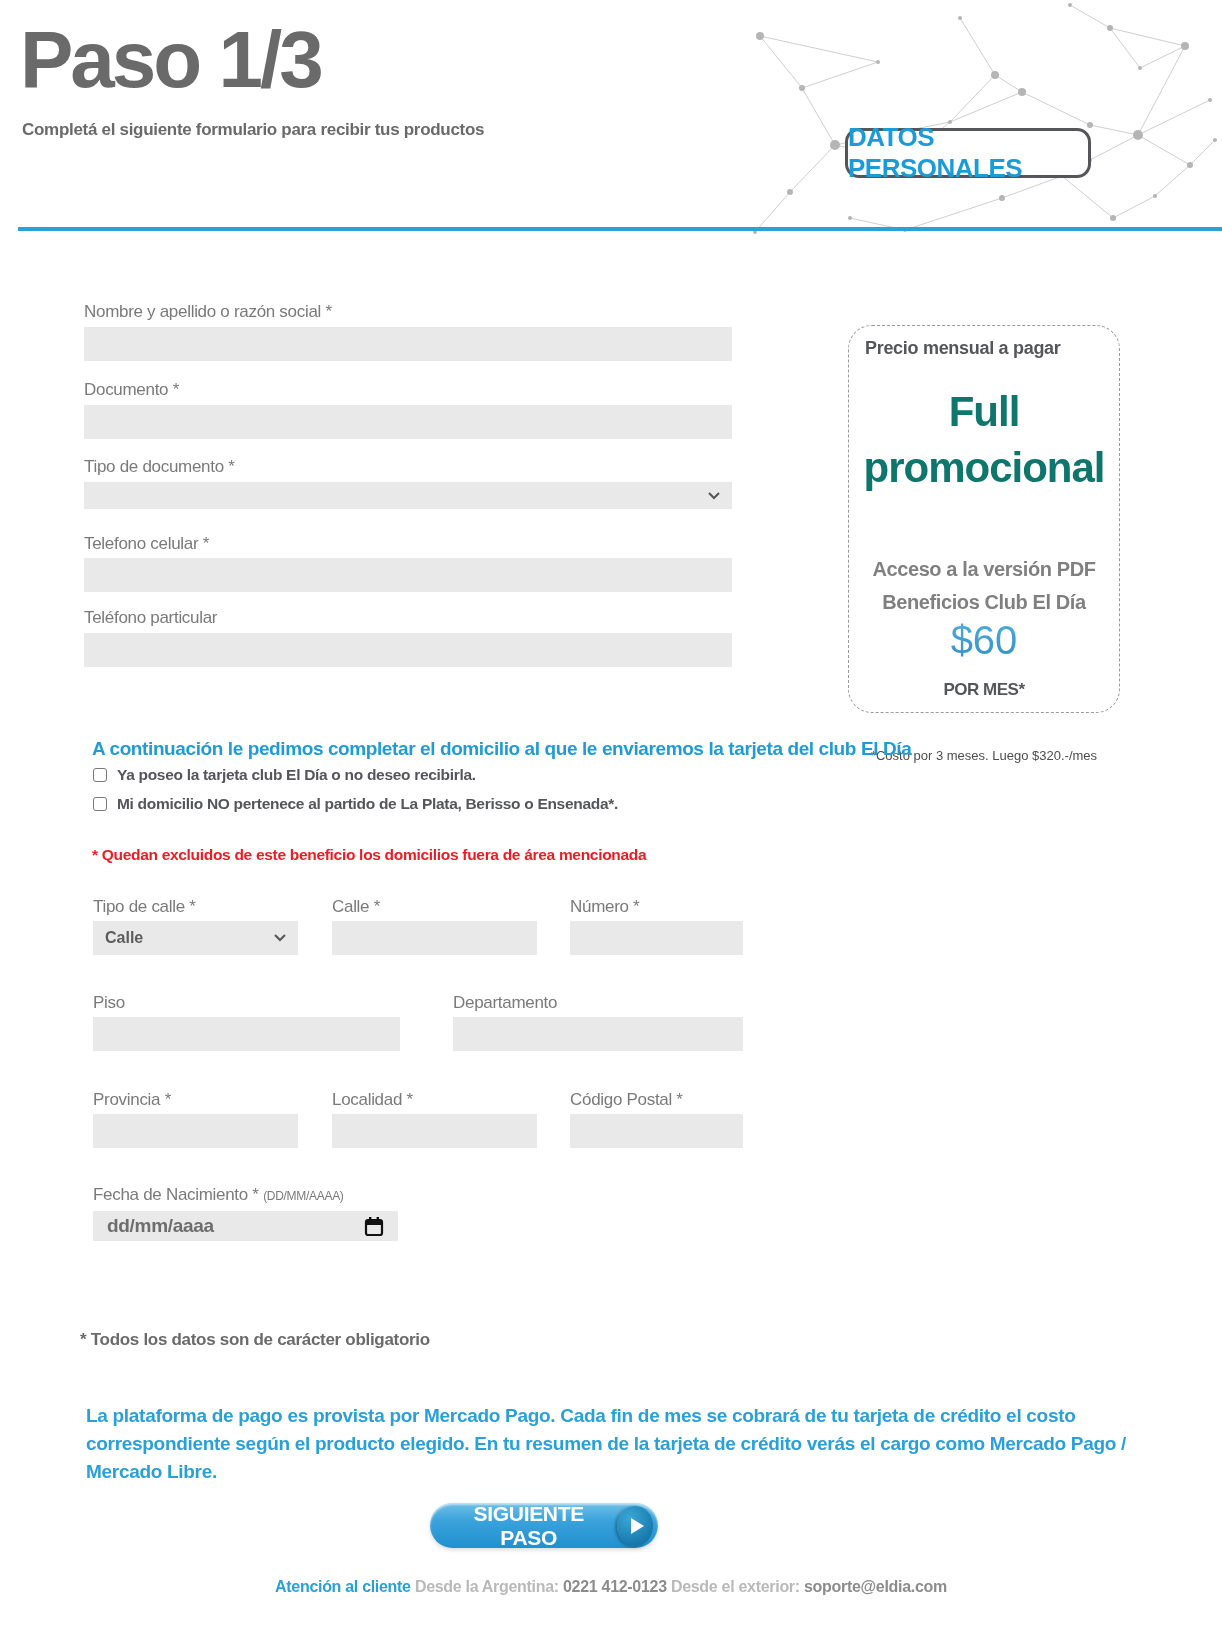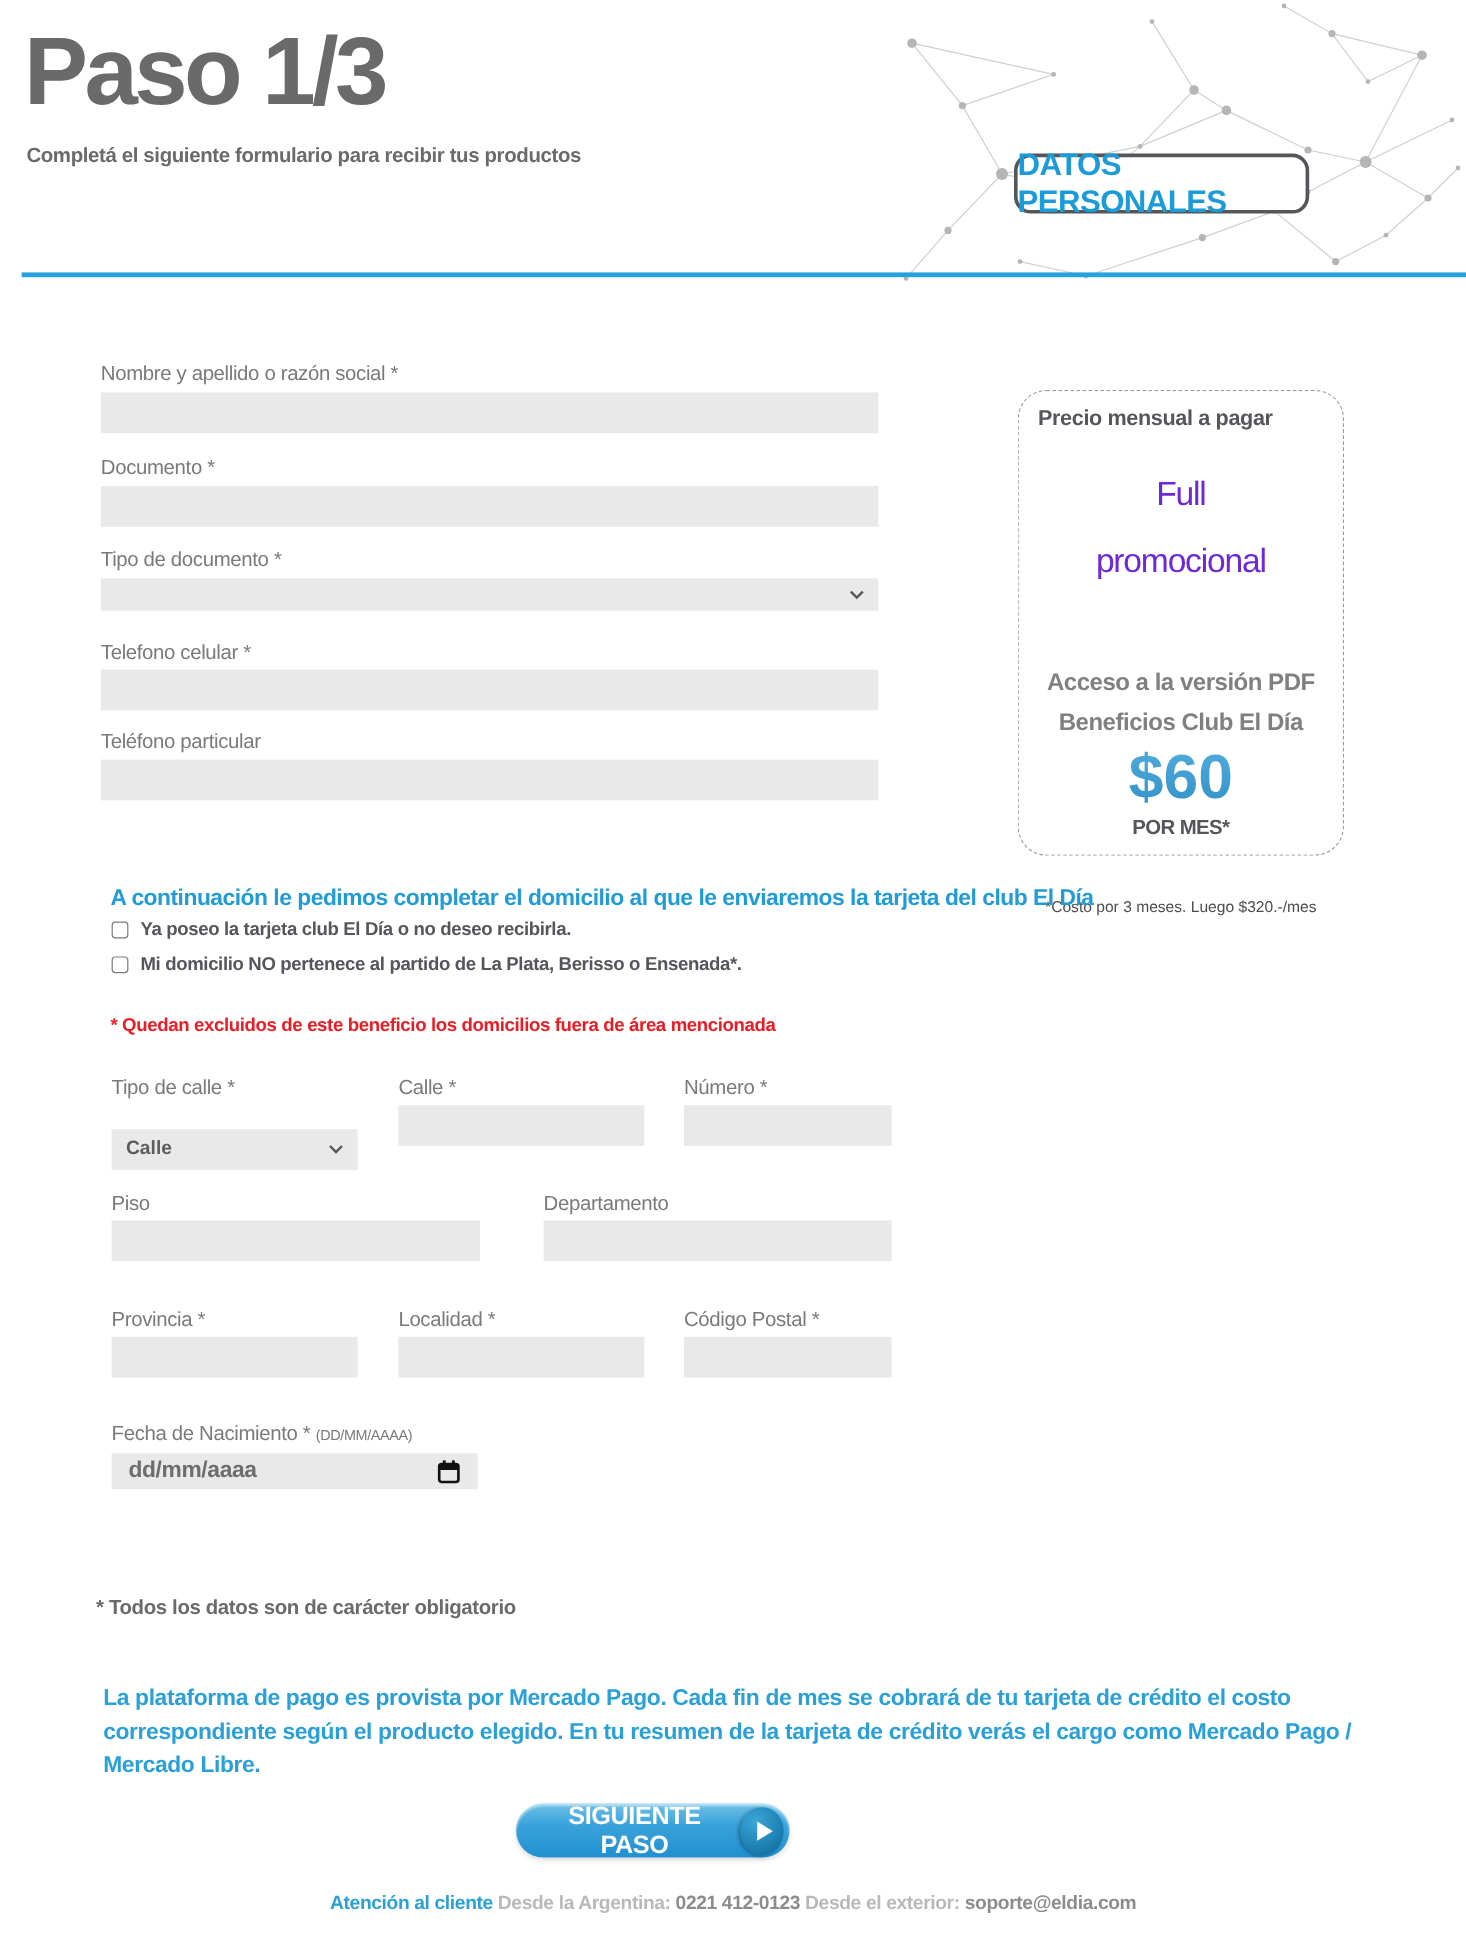--- a/index.html
+++ b/index.html
@@ -21,25 +21,25 @@
   .f-input { position:absolute; background:#e9e9e9; border:none; outline:none; padding:0 10px;
     font-family:inherit; font-size:16px; color:#444; }
   .f-select { position:absolute; background:#e9e9e9; display:flex; align-items:center; padding:0 12px;
     font-size:16px; font-weight:bold; color:#5c5c5c; cursor:pointer; }
   .chev { margin-left:auto; display:flex; align-items:center; }
 
   
   .price-box { position:absolute; left:848px; top:325px; width:272px; height:388px;
     border:1.5px dashed #9a9a9a; border-radius:24px; background:#fff; text-align:center; }
   .price-heading { position:absolute; left:16px; top:12px; font-size:18px; font-weight:bold; color:#55565a; letter-spacing:-0.3px; }
-  .plan-name { position:absolute; left:0; right:0; top:58px; color:#6d28d9; font-size:28px; font-weight:normal; line-height:56px; letter-spacing:-1px; }
+  .plan-name { position:absolute; left:0; right:0; top:58px; color:#0f766e; font-size:42px; font-weight:bold; line-height:56px; letter-spacing:-1px; }
   .benefit-a { position:absolute; left:0; right:0; top:178px; color:#808080; font-size:20px; font-weight:bold; line-height:23px; letter-spacing:-0.4px; }
   .benefit-b { position:absolute; left:0; right:0; top:232px; color:#808080; font-size:20px; font-weight:bold; letter-spacing:-0.4px; }
   .benefit-c { position:absolute; left:0; right:0; top:265px; color:#808080; font-size:20px; font-weight:bold; letter-spacing:-0.4px; }
-  .price-amount { position:absolute; left:0; right:0; top:292px; font-size:52px; font-weight:bold;
+  .price-amount { position:absolute; left:0; right:0; top:292px; font-size:40px; font-weight:normal;
     background:linear-gradient(180deg,#54aede 0%,#2f8fc6 100%); -webkit-background-clip:text; background-clip:text; color:transparent; }
   .price-period { position:absolute; left:0; right:0; top:354px; color:#55565a; font-size:17px; font-weight:bold; letter-spacing:-0.5px; }
   .price-footnote { position:absolute; left:848px; top:748px; width:272px; text-align:center;
     font-size:13px; color:#4d4d4d; }
 
   
   .dom-intro { position:absolute; left:92px; top:738px; font-size:19px; font-weight:bold; color:#1f9cd7; letter-spacing:-0.4px; }
   .checkbox-row { position:absolute; left:93px; display:flex; align-items:center; cursor:pointer; }
   .checkbox-box { width:14px; height:14px; border:1.5px solid #7a7a7a; border-radius:3px; background:#fff; flex:0 0 auto; }
   .checkbox-label { margin-left:10px; font-size:15.5px; font-weight:bold; color:#55565a; letter-spacing:-0.3px; white-space:nowrap; }
@@ -170,21 +170,21 @@
     <span class="checkbox-box"></span>
     <span class="checkbox-label">Ya poseo la tarjeta club El Día o no deseo recibirla.</span>
   </div>
   <div class="checkbox-row" style="top:795px;">
     <span class="checkbox-box"></span>
     <span class="checkbox-label">Mi domicilio NO pertenece al partido de La Plata, Berisso o Ensenada*.</span>
   </div>
   <div class="exclusion-note">* Quedan excluidos de este beneficio los domicilios fuera de área mencionada</div>
 
   <div class="f-label" style="left:93px; top:897px;">Tipo de calle *</div>
-  <div class="f-select" style="left:93px; top:921px; width:205px; height:34px;margin-top:20px;">
+  <div class="f-select" style="left:93px; top:921px; width:205px; height:34px;">
     <span>Calle</span>
     <span class="chev">
       <svg width="12" height="8" viewBox="0 0 12 8">
           <path d="M1,1 L6,6 L11,1" stroke="#555" stroke-width="2" fill="none"></path>
         </svg>
     </span>
   </div>
   <div class="f-label" style="left:332px; top:897px;">Calle *</div>
   <input class="f-input" style="left: 332px; top: 921px; width: 205px; height: 34px;">
   <div class="f-label" style="left:570px; top:897px;">Número *</div>

